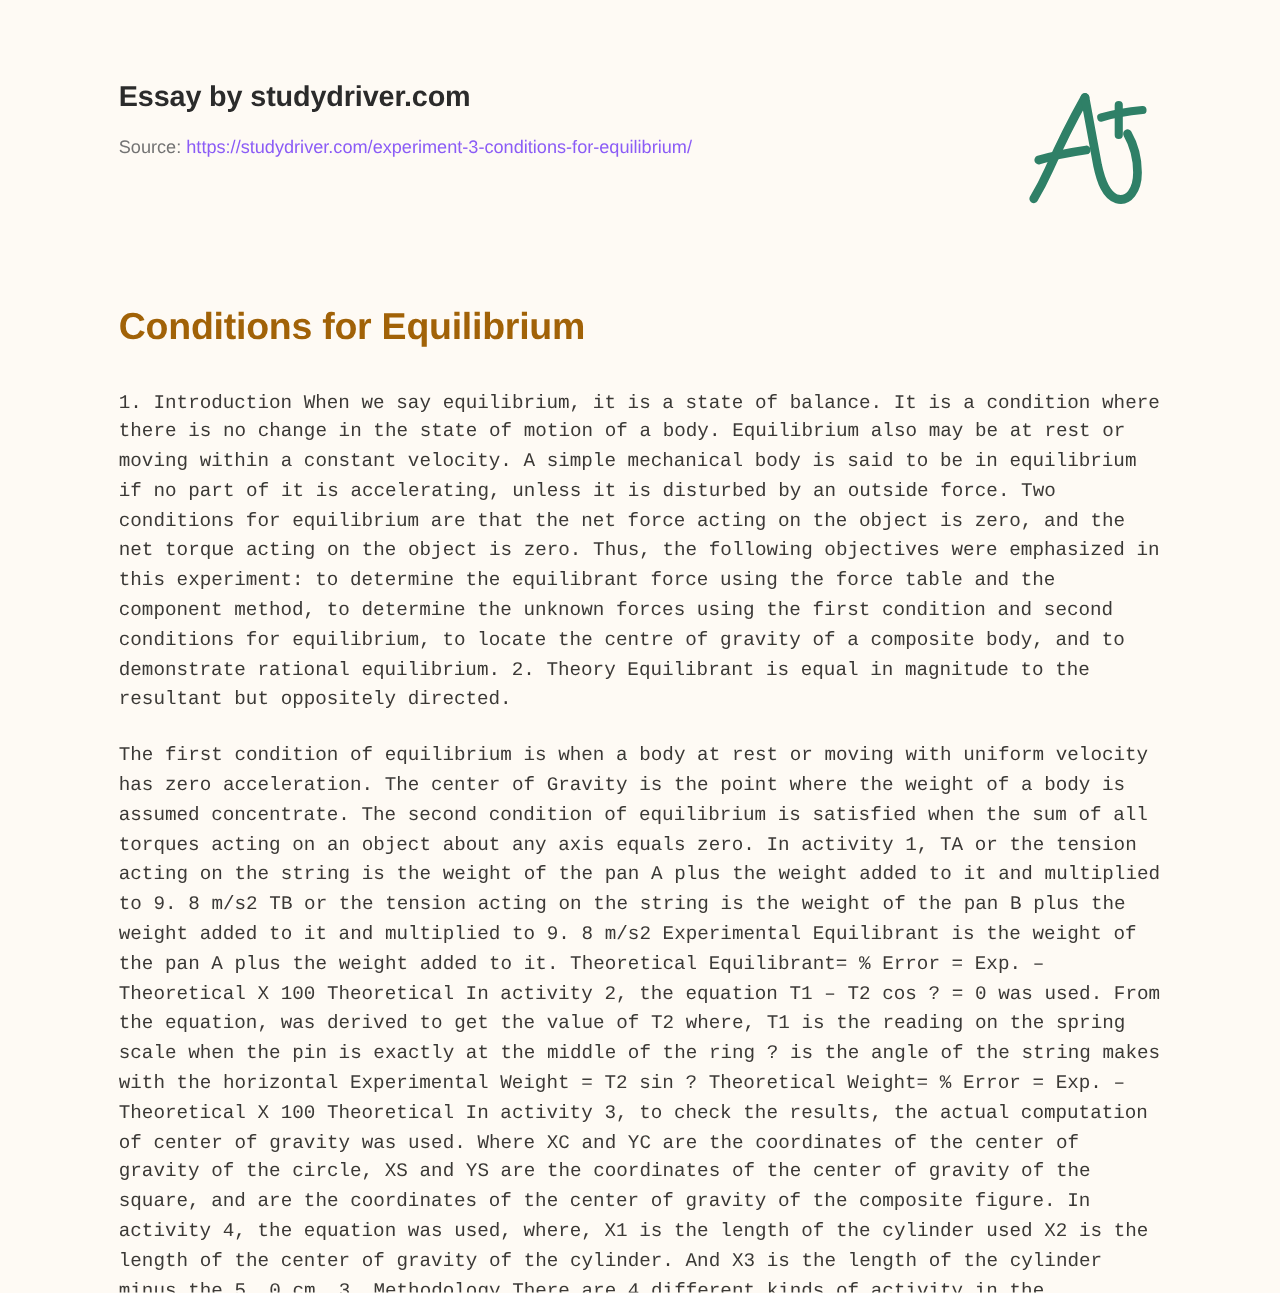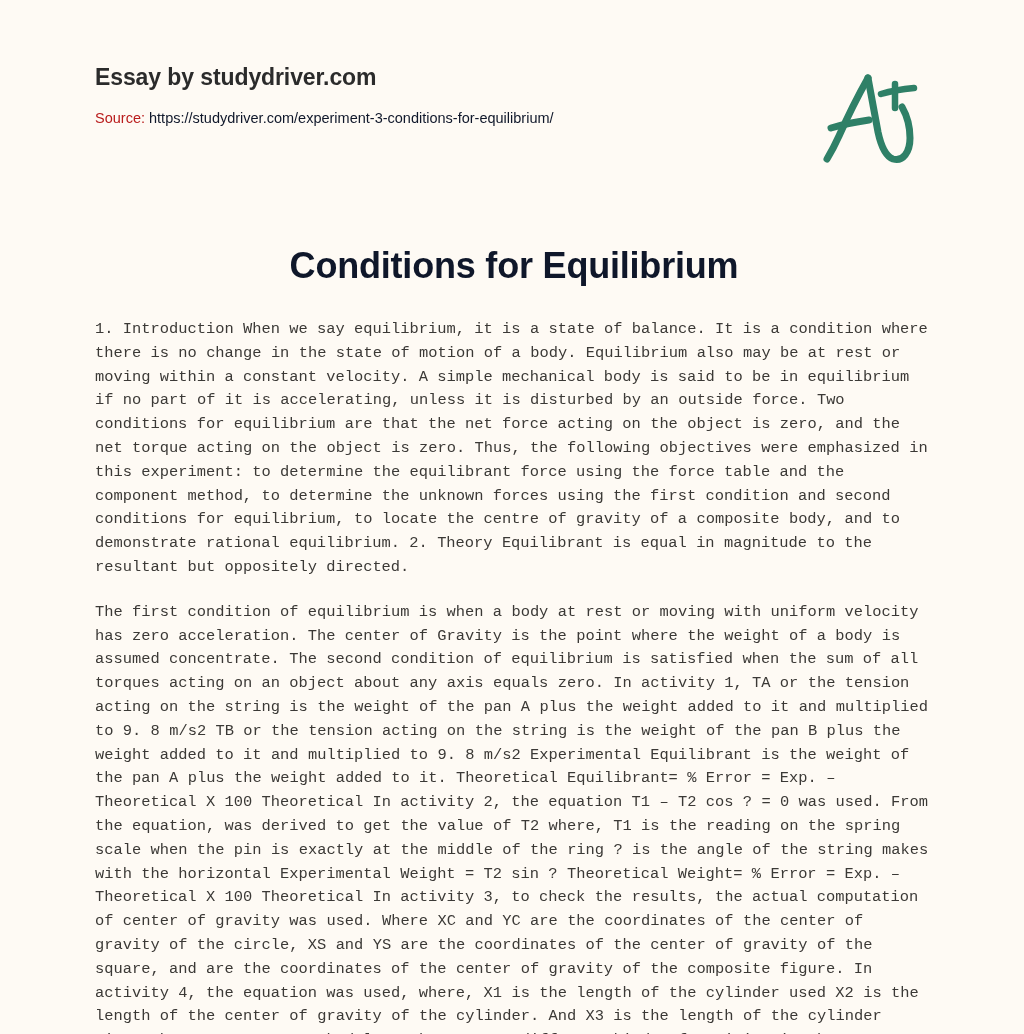--- a/index.html
+++ b/index.html
@@ -53,25 +53,25 @@
 
   .source-line {
     margin: 17px 0 0 0;
     font-size: 14.5px;
     line-height: 1.3;
     color: #8b8881;
     white-space: nowrap;
   }
 
   .source-label {
-    color: #b91c1c;
+    color: #737373;
   }
 
   .source-url {
-    color: #0f172a;
+    color: #8b5cf6;
     text-decoration: none;
   }
 
   .logo {
     position: absolute;
     left: 815px;
     top: 66px;
     width: 110px;
     height: 105px;
   }
@@ -83,27 +83,26 @@
 
   
   .article {
     position: absolute;
     left: 95px;
     top: 243px;
     width: 838px;
   }
 
   .page-title {
-    font-size: 36px;
+    font-size: 30px;
     font-weight: bold;
-    color: #0f172a;
+    color: #a16207;
     margin: 0 0 0 0;
     line-height: 1.25;
     letter-spacing: -0.2px;
-    text-align: center;
   }
 
   .body-copy {
     margin-top: 30px;
   }
 
   .body-copy p {
     font-size: 15.4px;
     line-height: 23.8px;
     color: #3b3936;

